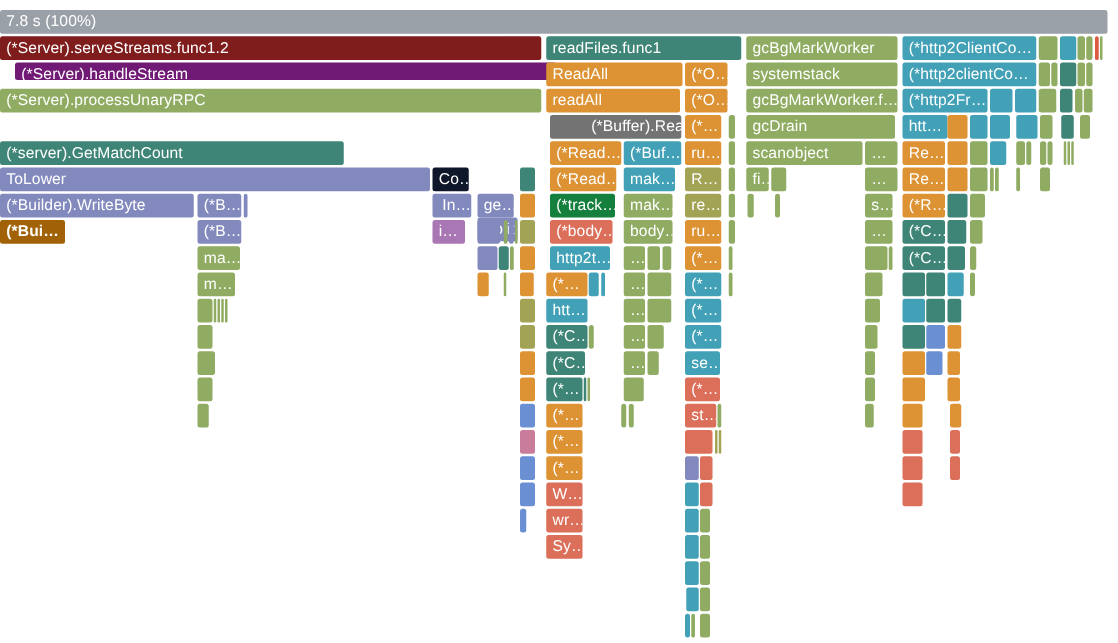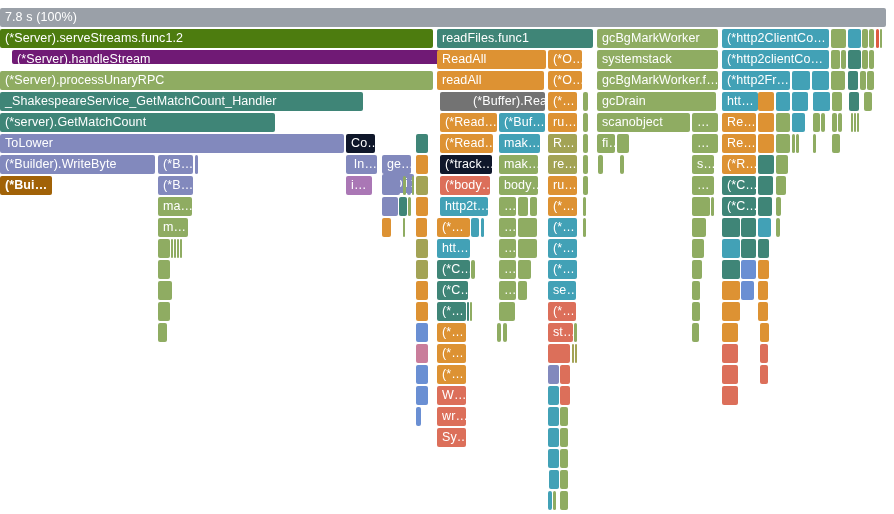--- a/index.html
+++ b/index.html
@@ -26,21 +26,21 @@
     letter-spacing:0.1px;
   }
 </style>
 </head>
 <body>
 
 <div id="canvas" style="background: rgb(255, 255, 255);">
     <div class="frame" style="left: 0px; top: 8px; width: 886px; height: 19px; background: rgb(154, 160, 168);">
       <span>7.8 s (100%)</span>
     </div>
-    <div class="frame" style="left: 0px; top: 29px; width: 433px; height: 19px; background: #4d7c0f;">
+    <div class="frame" style="left: 0px; top: 29px; width: 433px; height: 19px; background: #7f1d1d;">
       <span>(*Server).serveStreams.func1.2</span>
     </div>
     <div class="frame" style="left: 437px; top: 29px; width: 156px; height: 19px; background: rgb(63, 133, 119);">
       <span>readFiles.func1</span>
     </div>
     <div class="frame" style="left: 597px; top: 29px; width: 121px; height: 19px; background: rgb(143, 172, 98);">
       <span>gcBgMarkWorker</span>
     </div>
     <div class="frame" style="left: 722px; top: 29px; width: 107px; height: 19px; background: rgb(66, 161, 182);">
       <span>(*http2ClientCo…</span>
@@ -85,23 +85,20 @@
     </div>
     <div class="frame" style="left: 722px; top: 71px; width: 68px; height: 19px; background: rgb(66, 161, 182);">
       <span>(*http2Fr…</span>
     </div>
     <div class="frame" style="left: 792px; top: 71px; width: 18px; height: 19px; background: rgb(66, 161, 182);"></div>
     <div class="frame" style="left: 812px; top: 71px; width: 17px; height: 19px; background: rgb(66, 161, 182);"></div>
     <div class="frame" style="left: 831px; top: 71px; width: 14px; height: 19px; background: rgb(143, 172, 98);"></div>
     <div class="frame" style="left: 848px; top: 71px; width: 10px; height: 19px; background: rgb(63, 133, 119);"></div>
     <div class="frame" style="left: 860px; top: 71px; width: 6px; height: 19px; background: rgb(143, 172, 98);"></div>
     <div class="frame" style="left: 867px; top: 71px; width: 7px; height: 19px; background: rgb(143, 172, 98);"></div>
-    <div class="frame" style="left: 0px; top: 92px; width: 363px; height: 19px; background: rgb(63, 133, 119);">
-      <span>_ShakespeareService_GetMatchCount_Handler</span>
-    </div>
     <div class="frame" style="left: 440px; top: 92px; width: 105px; height: 19px; background: #737373; padding-left: 28px;">
       <span>(*Buffer).ReadF…</span>
     </div>
     <div class="frame" style="left: 548px; top: 92px; width: 29px; height: 19px; background: rgb(221, 146, 51);">
       <span>(*…</span>
     </div>
     <div class="frame" style="left: 583px; top: 92px; width: 5px; height: 19px; background: rgb(143, 172, 98);"></div>
     <div class="frame" style="left: 597px; top: 92px; width: 119px; height: 19px; background: rgb(143, 172, 98);">
       <span>gcDrain</span>
     </div>
@@ -190,21 +187,21 @@
       <span>(*B…</span>
     </div>
     <div class="frame" style="left: 195px; top: 155px; width: 3px; height: 19px; background: rgb(130, 137, 189);"></div>
     <div class="frame" style="left: 346px; top: 155px; width: 31px; height: 19px; background: rgb(130, 137, 189); text-align: right;">
       <span>In…</span>
     </div>
     <div class="frame" style="left: 382px; top: 155px; width: 29px; height: 19px; background: rgb(130, 137, 189);">
       <span>ge…</span>
     </div>
     <div class="frame" style="left: 416px; top: 155px; width: 12px; height: 19px; background: rgb(221, 146, 51);"></div>
-    <div class="frame" style="left: 440px; top: 155px; width: 52px; height: 19px; background: #0f172a;">
+    <div class="frame" style="left: 440px; top: 155px; width: 52px; height: 19px; background: #15803d;">
       <span>(*track…</span>
     </div>
     <div class="frame" style="left: 499px; top: 155px; width: 39px; height: 19px; background: rgb(143, 172, 98);">
       <span>mak…</span>
     </div>
     <div class="frame" style="left: 548px; top: 155px; width: 29px; height: 19px; background: rgb(163, 163, 85);">
       <span>re…</span>
     </div>
     <div class="frame" style="left: 583px; top: 155px; width: 5px; height: 19px; background: rgb(143, 172, 98);"></div>
     <div class="frame" style="left: 598px; top: 155px; width: 5px; height: 19px; background: rgb(143, 172, 98);"></div>

